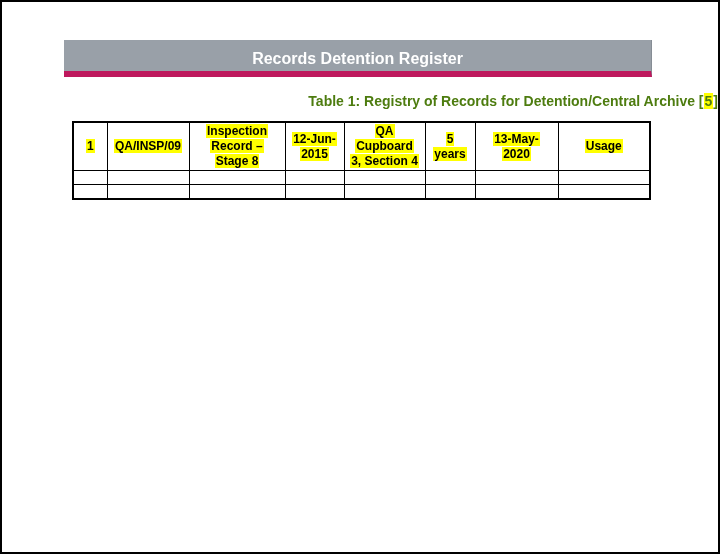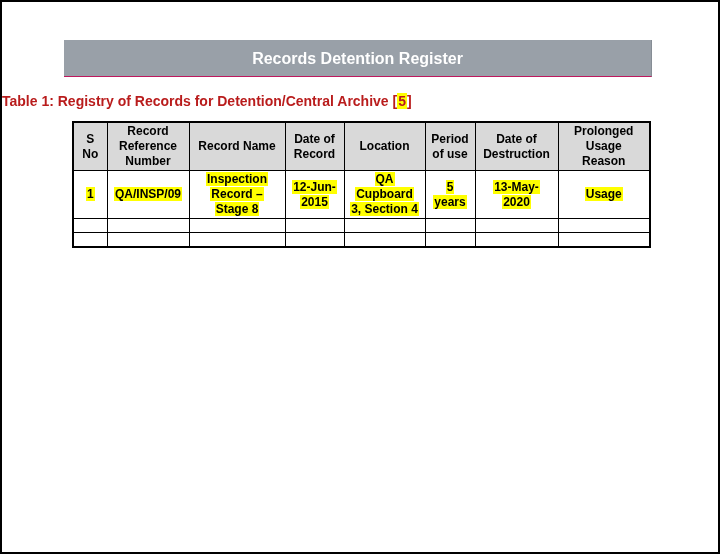--- a/index.html
+++ b/index.html
@@ -15,35 +15,35 @@
     background: #ffffff;
     border: 2px solid #000000;
     overflow: hidden;
   }
   .banner {
     position: absolute;
     left: 62px; top: 38px;
     width: 588px; height: 37px;
     background: #99A0A8;
     border-right: 1px solid #868D95;
-    border-bottom: 1px solid #be185d;
+    border-bottom: 6px solid #be185d;
     color: #ffffff;
     font-size: 16px;
     font-weight: bold;
     text-align: center;
     line-height: 37px;
   }
   .caption {
     position: absolute;
     left: 0; top: 91px;
     width: 100%;
-    text-align: left;
+    text-align: right;
     font-size: 14px;
     font-weight: bold;
-    color: #b91c1c;
+    color: #4d7c0f;
   }
   .hl {
     background: #FFFF00;
     padding: 0 1px;
     -webkit-box-decoration-break: clone;
     box-decoration-break: clone;
   }
   table.register {
     position: absolute;
     left: 70px; top: 119px;
@@ -88,30 +88,20 @@
       <col style="width:34px">
         <col style="width:82px">
         <col style="width:96px">
         <col style="width:59px">
       <col style="width:81px">
         <col style="width:50px">
         <col style="width:83px">
         <col style="width:92px">
     </colgroup>
     <tbody>
-      <tr class="head-row">
-        <th>S No</th>
-        <th>Record Reference Number</th>
-        <th>Record Name</th>
-        <th>Date of Record</th>
-        <th>Location</th>
-        <th>Period of use</th>
-        <th>Date of Destruction</th>
-        <th class="col-8">Prolonged Usage Reason</th>
-      </tr>
       <tr class="data-row">
         <td><span class="hl">1</span></td>
         <td><span class="hl">QA/INSP/09</span></td>
         <td><span class="hl">Inspection Record – Stage 8</span></td>
         <td><span class="hl">12-Jun-2015</span></td>
         <td><span class="hl">QA Cupboard 3, Section 4</span></td>
         <td><span class="hl">5 years</span></td>
         <td><span class="hl">13-May-2020</span></td>
         <td><span class="hl">Usage</span></td>
       </tr>

